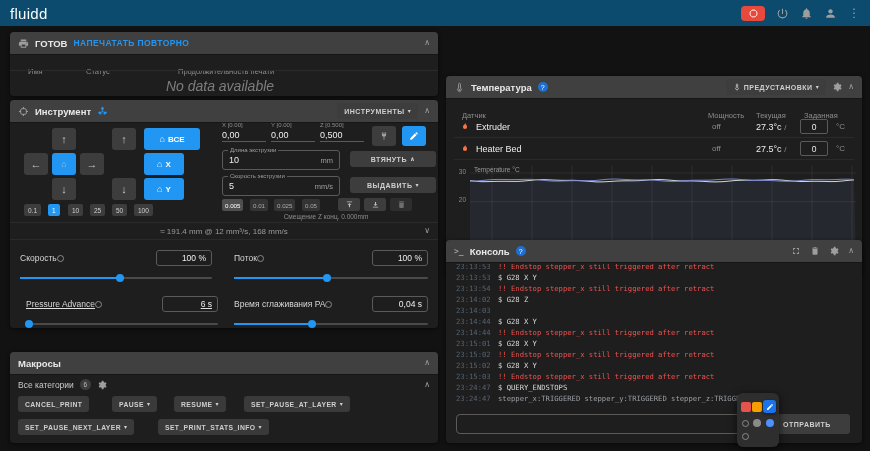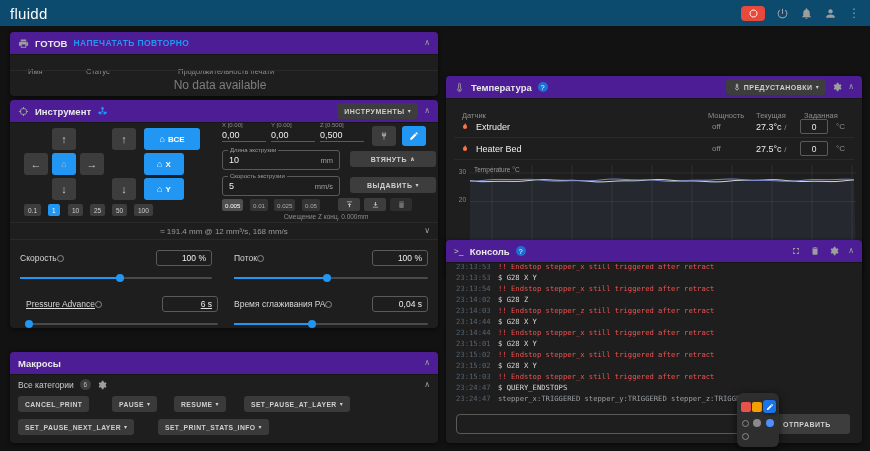--- a/index.html
+++ b/index.html
@@ -13,21 +13,21 @@
           display:flex;align-items:center;padding:0 10px;z-index:5;}
   .logo{font-size:15px;color:#fafafa;letter-spacing:.3px;cursor:pointer;}
   .appbar-actions{margin-left:auto;display:flex;align-items:center;gap:11px;}
   .iconbtn{background:none;border:none;padding:0;display:flex;align-items:center;cursor:pointer;color:#9e9e9e;}
   .estop{width:24px;height:15px;border-radius:4px;background:#e64a3d;display:flex;align-items:center;
          justify-content:center;border:none;cursor:pointer;}
   .dots{font-size:12px;color:#9e9e9e;line-height:12px;}
 
   
   .card{position:absolute;background:#1e1e1e;border-radius:4px;box-shadow:0 1px 4px rgba(0,0,0,.55);overflow:hidden;}
-  .card-header{position:absolute;top:0;left:0;right:0;height:23px;background:#4c1d95;
+  .card-header{position:absolute;top:0;left:0;right:0;height:23px;background:#404040;
                display:flex;align-items:center;padding:0 8px;gap:6px;border-bottom:1px solid #161616;}
   .card-title{font-size:9.5px;font-weight:bold;color:#e8e8e8;white-space:nowrap;}
   .chev{color:#9e9e9e;font-size:8px;cursor:pointer;line-height:8px;}
   .helpbadge{width:10px;height:10px;border-radius:50%;background:#1d6fd1;color:#fff;font-size:7px;
              display:flex;align-items:center;justify-content:center;cursor:pointer;}
 
   .btn{background:#3d3d3d;border:none;border-radius:3px;color:#cfcfcf;display:inline-flex;align-items:center;
        justify-content:center;font-family:inherit;cursor:pointer;gap:3px;}
   .btn-blue{background:#2196f3;color:#fff;}
   .hbtn{height:16px;font-size:7px;font-weight:bold;letter-spacing:.5px;padding:0 7px;}
@@ -154,21 +154,21 @@
           <path d="M19 8H5c-1.66 0-3 1.34-3 3v6h4v4h12v-4h4v-6c0-1.66-1.34-3-3-3zm-3 11H8v-5h8v5zm3-7c-.55 0-1-.45-1-1s.45-1 1-1 1 .45 1 1-.45 1-1 1zm-1-9H6v4h12V3z"></path>
         </svg>
       <span class="card-title">ГОТОВ</span>
       <button class="textbtn">НАПЕЧАТАТЬ ПОВТОРНО</button>
       <span class="chev" style="margin-left:auto;">∧</span>
     </div>
     <div class="abs" style="left:18px;top:28px;"><span class="th">Имя</span></div>
     <div class="abs" style="left:76px;top:28px;"><span class="th">Статус</span></div>
     <div class="abs" style="left:168px;top:28px;"><span class="th">Продолжительность печати</span></div>
     <div class="abs" style="left:0;right:0;top:38px;border-top:1px solid #2a2a2a;"></div>
-    <div class="abs" style="left:0;right:8px;top:46px;text-align:center;font-size:12px;color:#7d7d7d;">No data available</div>
+    <div class="abs" style="left:0;right:8px;top:46px;text-align:center;font-size:14px;color:#7d7d7d;font-style:italic;">No data available</div>
   </section>
 
   <section class="card" style="left:10px;top:100px;width:428px;height:228px;">
     <div class="card-header">
       <svg width="11" height="11" viewBox="0 0 24 24">
           <g stroke="#9e9e9e" stroke-width="2" fill="none">
             <circle cx="12" cy="12" r="7"></circle>
             <path d="M12 2v5M12 17v5M2 12h5M17 12h5"></path>
           </g>
         </svg>
@@ -485,21 +485,20 @@
       <div class="cline">
           <span class="ct">23:13:54</span>
           <span class="err">!! Endstop stepper_x still triggered after retract</span>
         </div>
       <div class="cline">
           <span class="ct">23:14:02</span>
           <span class="cmd">$ G28 Z</span>
         </div>
       <div class="cline">
           <span class="ct">23:14:03</span>
-          <span class="err">!! Endstop stepper_z still triggered after retract</span>
         </div>
       <div class="cline">
           <span class="ct">23:14:44</span>
           <span class="cmd">$ G28 X Y</span>
         </div>
       <div class="cline">
           <span class="ct">23:14:44</span>
           <span class="err">!! Endstop stepper_x still triggered after retract</span>
         </div>
       <div class="cline">

